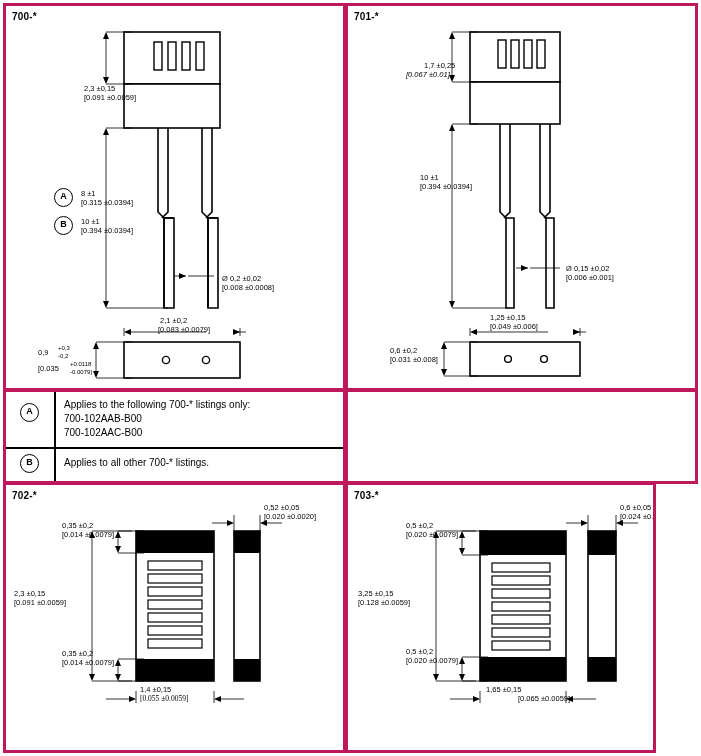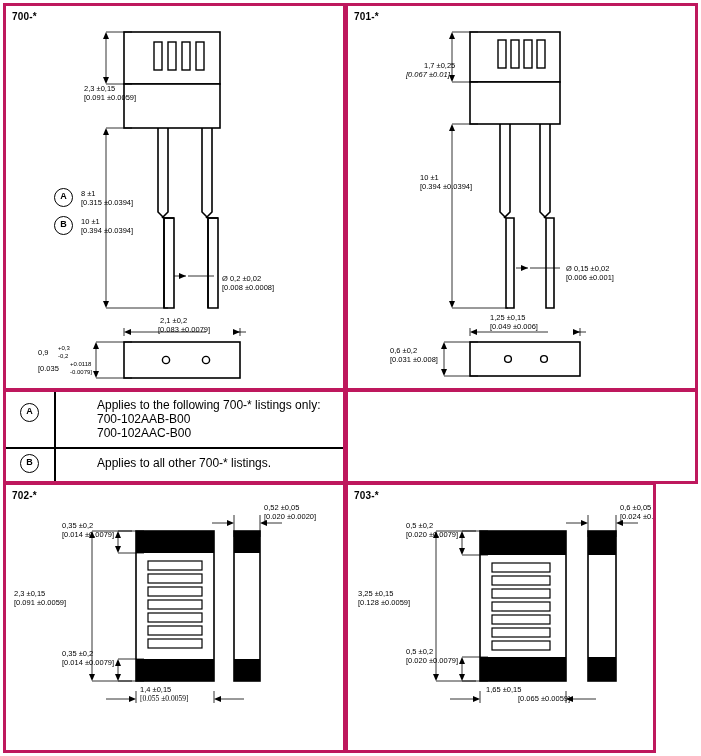--- a/index.html
+++ b/index.html
@@ -41,21 +41,21 @@
   .circ{
     position:absolute;
     width:17px;height:17px;border:1.4px solid #000;border-radius:50%;
     font-size:9px;font-weight:bold;text-align:center;line-height:15px;
     background:#fff;color:#000;
   }
   .notes-sep{position:absolute;left:0;right:0;height:2px;background:#000;}
   .notes-vsep{position:absolute;top:0;bottom:0;width:2px;background:#000;}
   .note-txt{
     position:absolute;
-    font-size:12px;line-height:12px;color:#000;white-space:pre;margin-left:33px;
+    font-size:10px;line-height:12px;color:#000;white-space:pre;
   }
 
   svg{display:block;}
 </style>
 </head>
 <body>
 
 <div class="sheet">
 
   <div class="panel p-700">

